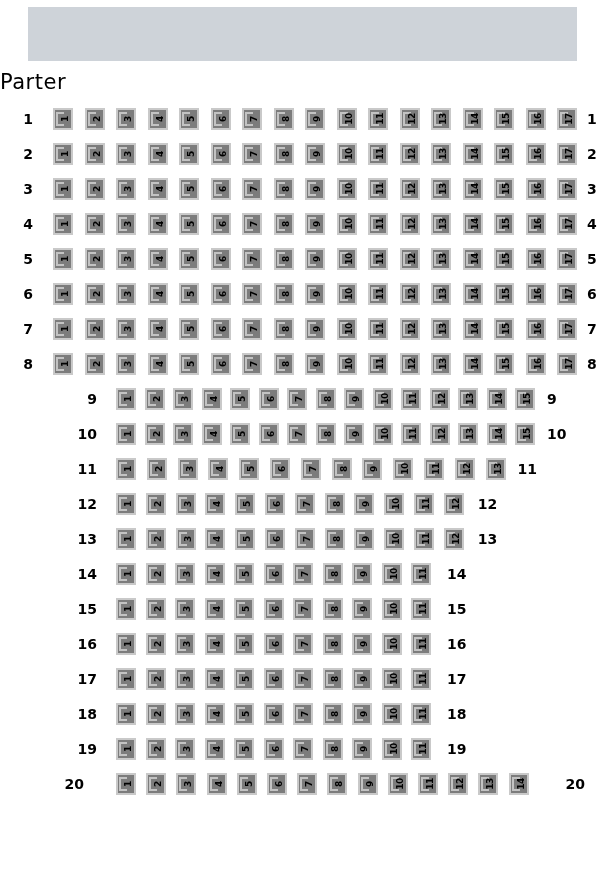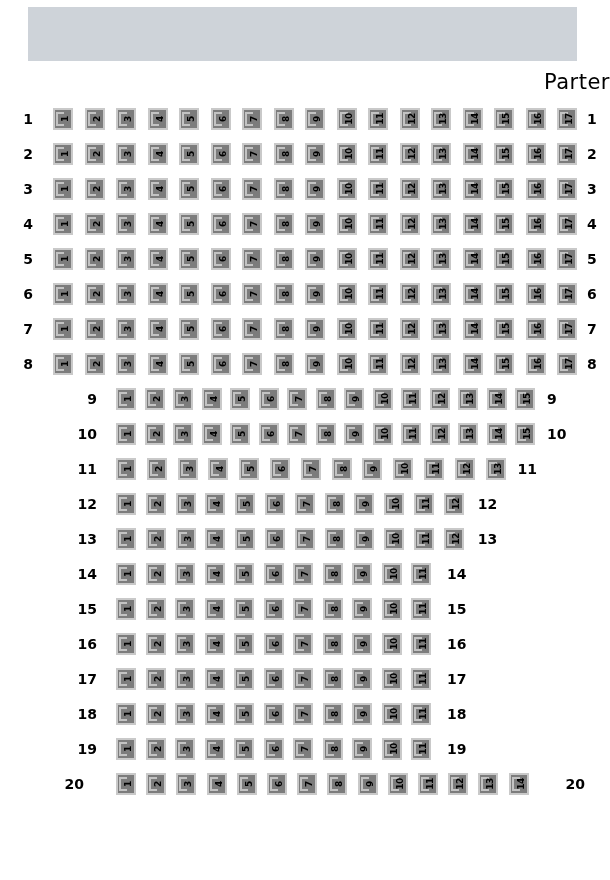--- a/index.html
+++ b/index.html
@@ -5,21 +5,21 @@
   html,body { margin:0; padding:0; background:#ffffff; }
   .canvas {
     position:relative; width:610px; height:880px; background:#ffffff;
     font-family:"DejaVu Sans", sans-serif; overflow:hidden;
   }
   .stage {
     position:absolute; left:28px; top:7px; width:549px; height:54px;
     background:#ced3d9;
   }
   .title {
-    position:absolute; left:0; top:70px; width:610px; text-align:right;
+    position:absolute; left:0; top:70px; width:610px; text-align:left;
     font-size:21px; font-weight:400; color:#000; margin:0; letter-spacing:0.5px;
   }
   .rlabel {
     position:absolute; height:22px; line-height:22px;
     font-size:14px; font-weight:700; color:#000; white-space:nowrap;
   }
   .rlabel.left { text-align:right; width:60px; }
   .seat {
     position:absolute; width:20px; height:22px; background:#c9c9c9; cursor:pointer;
   }

